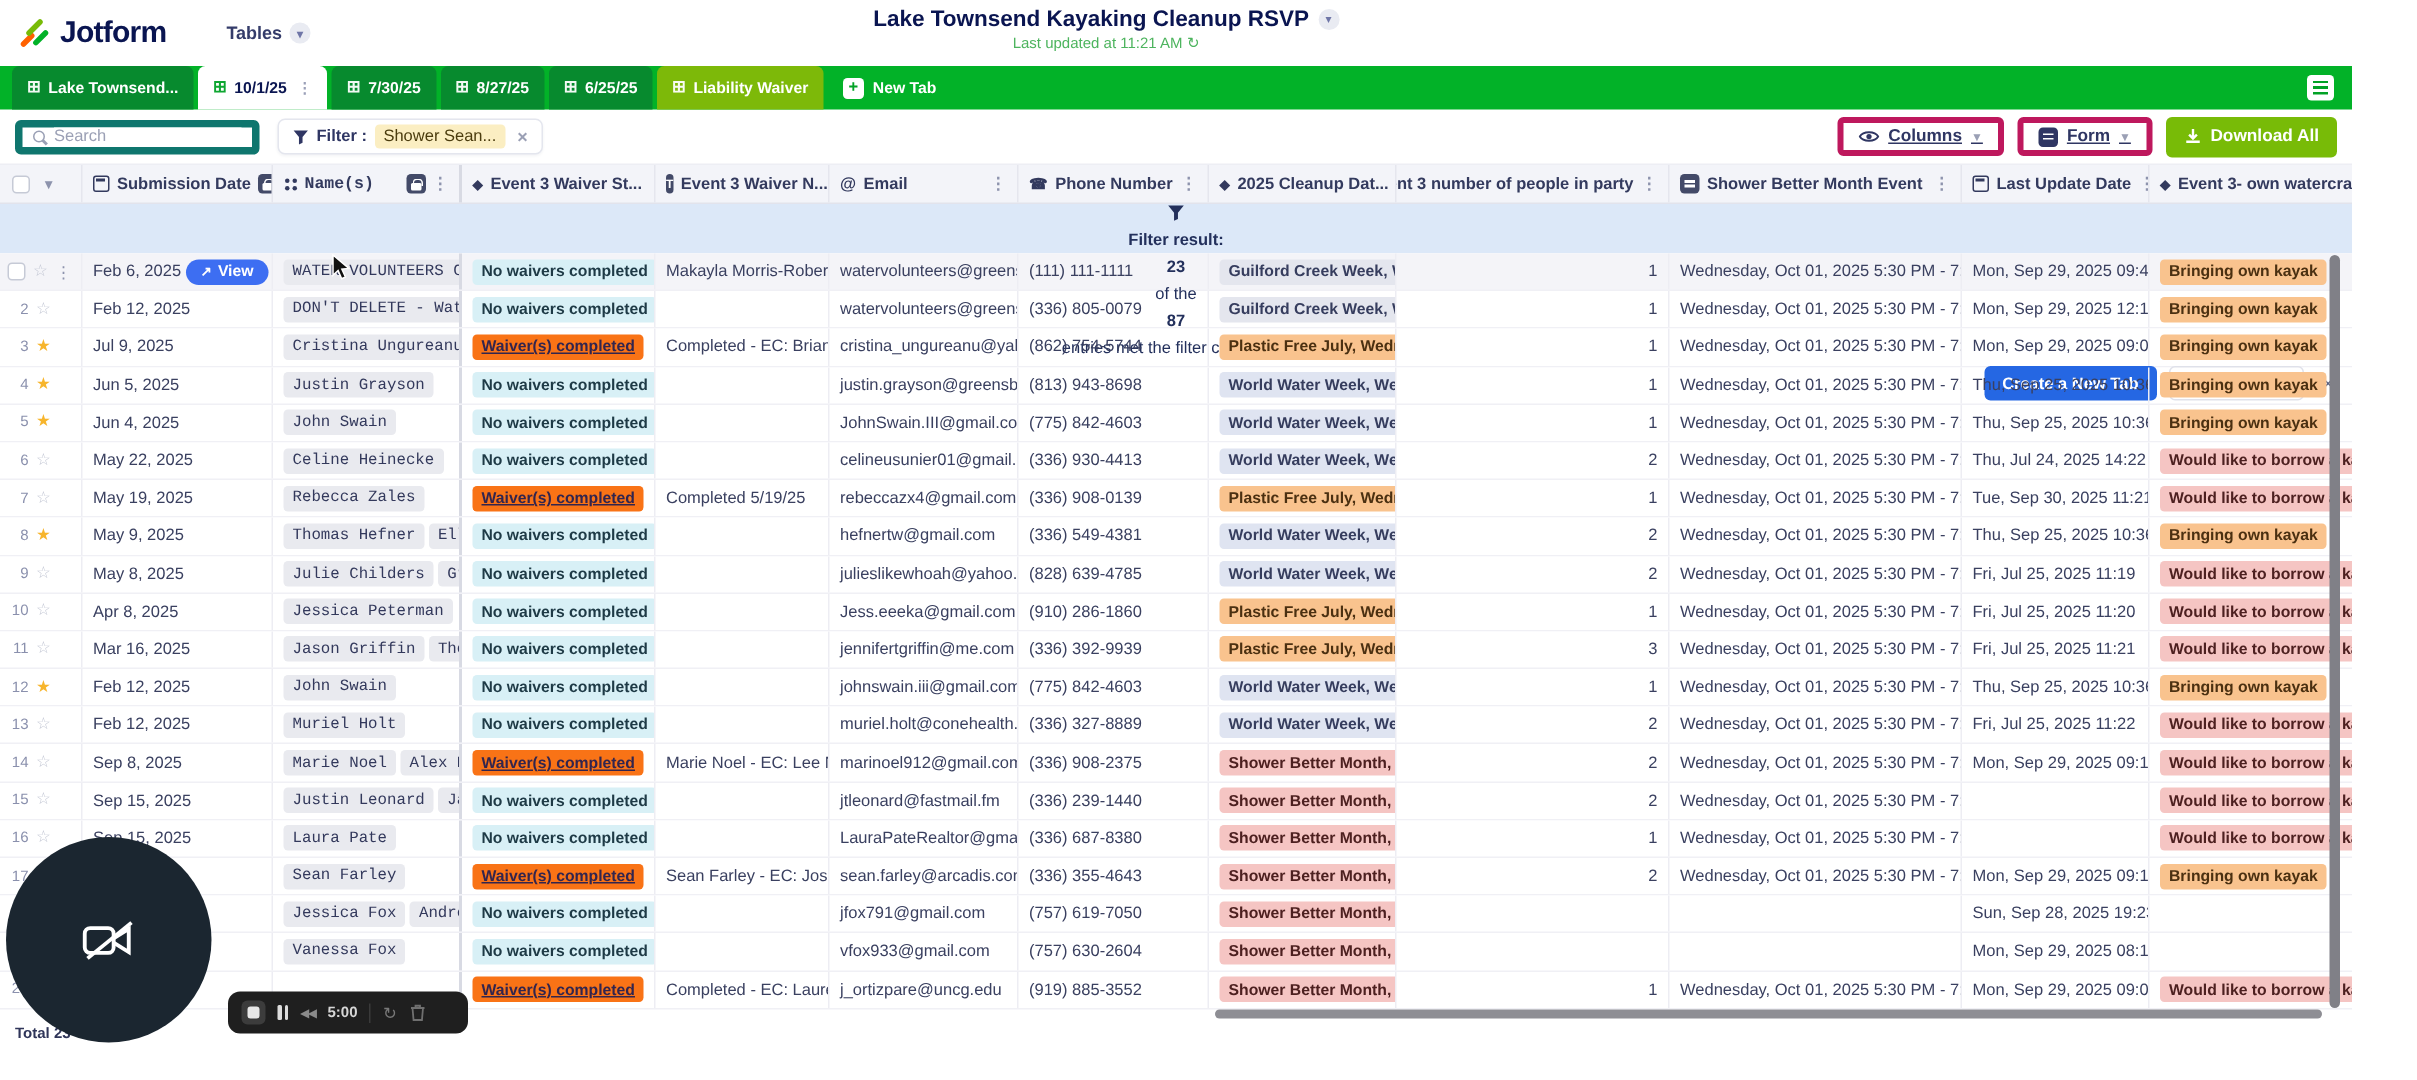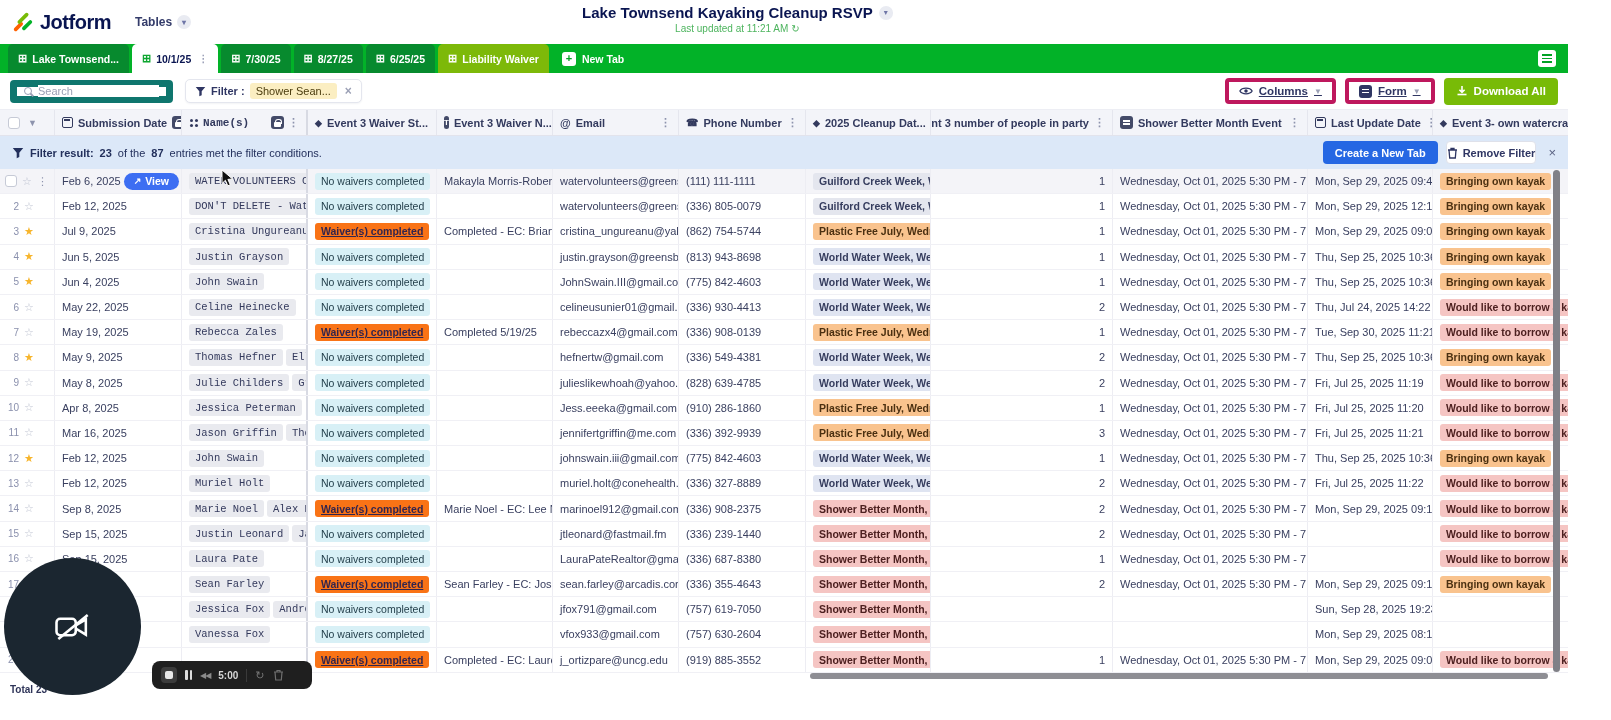--- a/index.html
+++ b/index.html
@@ -3,21 +3,21 @@
 <meta charset="utf-8">
 <style>
   * { margin:0; padding:0; box-sizing:border-box; }
   html,body { background:#fff; }
   body { font-family:"Liberation Sans", sans-serif; width:1611px; height:720px; overflow:hidden; }
   .app { position:relative; width:1611px; height:720px; background:#fff; overflow:hidden; }
   .shell { width:1568px; }
 
   
   .topbar { height:44px; position:relative; display:flex; align-items:center; background:#fff; }
-  .tb-left { display:flex; align-items:center; gap:10px; padding-left:12px; }
+  .tb-left { display:flex; align-items:center; gap:26px; padding-left:12px; }
   .brand { display:flex; align-items:center; gap:6px; }
   .brand-name { font-size:20px; font-weight:700; color:#0a1551; letter-spacing:-0.5px; }
   .tables-nav { display:flex; align-items:center; gap:5px; margin-left:14px; font-size:12px; font-weight:700; color:#343c6a; }
   .chev-circle { width:14px; height:14px; border-radius:50%; background:#e9ebf2; color:#6f76a7; font-size:8px; display:flex; align-items:center; justify-content:center; }
   .tb-center { position:absolute; left:50%; top:4px; transform:translateX(-65%); text-align:center; }
   .title-row { display:flex; align-items:center; justify-content:center; gap:6px; }
   .page-title { font-size:15px; font-weight:700; color:#0a1551; }
   .updated { margin-top:2px; font-size:10px; color:#4db45e; display:flex; align-items:center; justify-content:center; gap:3px; }
   .refresh-ic { font-size:10px; color:#4db45e; }
   .tb-right { margin-left:auto; display:flex; align-items:center; gap:8px; padding-right:55px; }
@@ -36,21 +36,21 @@
   .tab-grid-icon { font-size:11px; line-height:1; opacity:.95; }
   .tab.active .tab-grid-icon { color:#02a226; }
   .tab-kebab { color:#9ba0b8; font-size:10px; margin-left:2px; }
   .newtab { display:flex; align-items:center; gap:6px; padding:0 10px; font-size:10.5px; font-weight:700; color:#fff; cursor:pointer; }
   .plus-box { width:14px; height:14px; border-radius:3px; background:#fff; color:#02a226; font-size:11px; font-weight:700; display:flex; align-items:center; justify-content:center; line-height:1; }
   .list-btn { position:absolute; right:12px; top:6px; width:18px; height:17px; border-radius:3px; background:#fff; display:flex; align-items:center; justify-content:center; cursor:pointer; }
   .list-lines { width:10px; height:9px; background:linear-gradient(#02a226 1.6px, transparent 1.6px, transparent 3.6px, #02a226 3.6px, #02a226 5.2px, transparent 5.2px, transparent 7.2px, #02a226 7.2px); }
 
   
   .toolbar { height:37px; display:flex; align-items:center; padding:0 10px; border-bottom:1px solid #edeef4; background:#fff; }
-  .searchbox { display:flex; align-items:center; gap:6px; width:163px; height:23px; padding:0 7px; border:7px solid #0f766e; border-radius:4px; background:#fff; }
+  .searchbox { display:flex; align-items:center; gap:6px; width:163px; height:23px; padding:0 7px; border:5px solid #0f766e; border-radius:4px; background:#fff; }
   .mag { width:8px; height:8px; border:1.5px solid #9aa0b5; border-radius:50%; position:relative; flex:0 0 auto; }
   .mag::after { content:""; position:absolute; width:4px; height:1.5px; background:#9aa0b5; transform:rotate(45deg); right:-3px; bottom:-1px; }
   .searchbox input { border:none; outline:none; font-size:11px; color:#3a4060; width:100%; font-family:inherit; }
   .searchbox input::placeholder { color:#9ba0b5; }
   .filter-pill { display:flex; align-items:center; gap:5px; height:24px; margin-left:12px; padding:0 9px; background:#fff; border:1px solid #e4e6ee; border-radius:5px; box-shadow:0 1px 2px rgba(40,45,80,.06); font-size:11px; font-weight:700; color:#2f3663; }
   .filter-chip-val { background:#fbeec2; color:#4b3c0e; border-radius:3px; padding:2px 6px; font-weight:400; }
   .pill-x { color:#9ba0b5; font-size:12px; margin-left:3px; cursor:pointer; }
   .tb-spacer { flex:1; }
   .tool-btn { display:flex; align-items:center; gap:6px; height:26px; padding:0 10px; background:#fff; border:4px solid #be185d; border-radius:4px; font-size:11.5px; font-weight:700; color:#2f3663; cursor:pointer; margin-left:9px;text-decoration:underline; }
   .tool-chev { font-size:8px; color:#9ba0b5; }
@@ -77,21 +77,21 @@
   .hic-phone { font-size:10px; }
   .sq-ic { width:13px; height:13px; border-radius:3px; background:#434a68; color:#fff; font-size:8px; font-weight:700; display:inline-flex; align-items:center; justify-content:center; }
   .hic-appointment { width:13px; height:13px; border-radius:3px; background:#434a68; position:relative; }
   .hic-appointment::before { content:""; position:absolute; left:3px; top:4px; width:7px; height:1.5px; background:#fff; box-shadow:0 3px 0 #fff; }
 
   .hcheck { width:55px; display:flex; align-items:center; gap:8px; padding:0 8px; border-right:1px solid #e5e6ee; }
   .checkbox { width:12px; height:12px; border:1.5px solid #c6cad6; border-radius:3px; background:#fff; flex:0 0 auto; cursor:pointer; }
   .hchev { color:#8d93ad; font-size:9px; cursor:pointer; }
 
   
-  .banner { height:33px; background:#dce8f8; display:flex; align-items:center; padding:0 12px; gap:6px; font-size:11px; color:#23305c; }
+  .banner { height:33px; background:#dce8f8; display:flex; align-items:center; padding:0 12px; gap:6px; font-size:11px; color:#23305c;flex-direction:column; }
   .bn-bold { font-weight:700; }
   .bn-right { margin-left:auto; display:flex; align-items:center; gap:8px; }
   .create-btn { height:23px; padding:0 12px; background:#2567e3; border-radius:4px; color:#fff; font-size:11px; font-weight:700; display:flex; align-items:center; cursor:pointer; }
   .removef-btn { height:23px; padding:0 0; background:#fff; border:1px solid #dfe1ea; border-radius:4px; color:#2f3663; font-size:11px; font-weight:700; display:flex; align-items:center; gap:5px; cursor:pointer; }
   .bn-x { color:#5a6282; font-size:13px; margin-left:4px; cursor:pointer; }
   .funnel { flex:0 0 auto; }
 
   
   .tbody { background:#fff; }
   .row { height:25.2px; display:flex; border-bottom:1px solid #f0f0f5; background:#fff; }
@@ -108,21 +108,21 @@
   .ck-cleanup { width:125px; }
   .ck-people { width:182px; justify-content:flex-end; }
   .ck-shower { width:195px; }
   .ck-update { width:125px; }
   .ck-kayak { width:135px; border-right:none; }
   .rownum { width:14px; text-align:right; font-size:10px; color:#8a90ad; }
   .star { font-size:11px; color:#c3c7d4; cursor:pointer; line-height:1; }
   .star.on { color:#f7b52c; }
   .rkebab { color:#8d93ad; font-size:11px; cursor:pointer; }
   .chip { background:#e9eaef; border-radius:3px; padding:2.5px 6px; font-size:10.5px; color:#33395c; flex:0 0 auto; }
-  .chip-cyan { background:#d8f0f6; border-radius:3px; padding:2.5px 6px; font-size:10.5px; font-weight:400; color:#1e3a46; }
+  .chip-cyan { background:#d8f0f6; border-radius:3px; padding:2.5px 6px; font-size:10.5px; font-weight:700; color:#1e3a46; }
   .chip-purple { background:#f97316; border-radius:3px; padding:2.5px 6px; font-size:10.5px; font-weight:700; color:#32254e;text-decoration:underline; }
   .tag { border-radius:3px; padding:2.5px 6px; font-size:10.5px; font-weight:700; color:#3a3040; flex:0 0 auto; }
   .tag-gray { background:#e4e6ee; color:#363d5e; }
   .tag-blue { background:#dfe4f1; color:#363d5e; }
   .tag-orange { background:#f9c38e; color:#4b3011; }
   .tag-pink { background:#f5c5c3; color:#4d2020; }
   .viewbtn { margin-left:auto; display:flex; align-items:center; gap:4px; background:#3d6ef2; color:#fff; border-radius:10px; padding:2.5px 10px; font-size:10.5px; font-weight:700; cursor:pointer; flex:0 0 auto; }
   .vb-ic { font-size:9px; }
 
   .total-label { position:absolute; left:10px; top:684px; font-size:10px; font-weight:700; color:#2f3559; }

